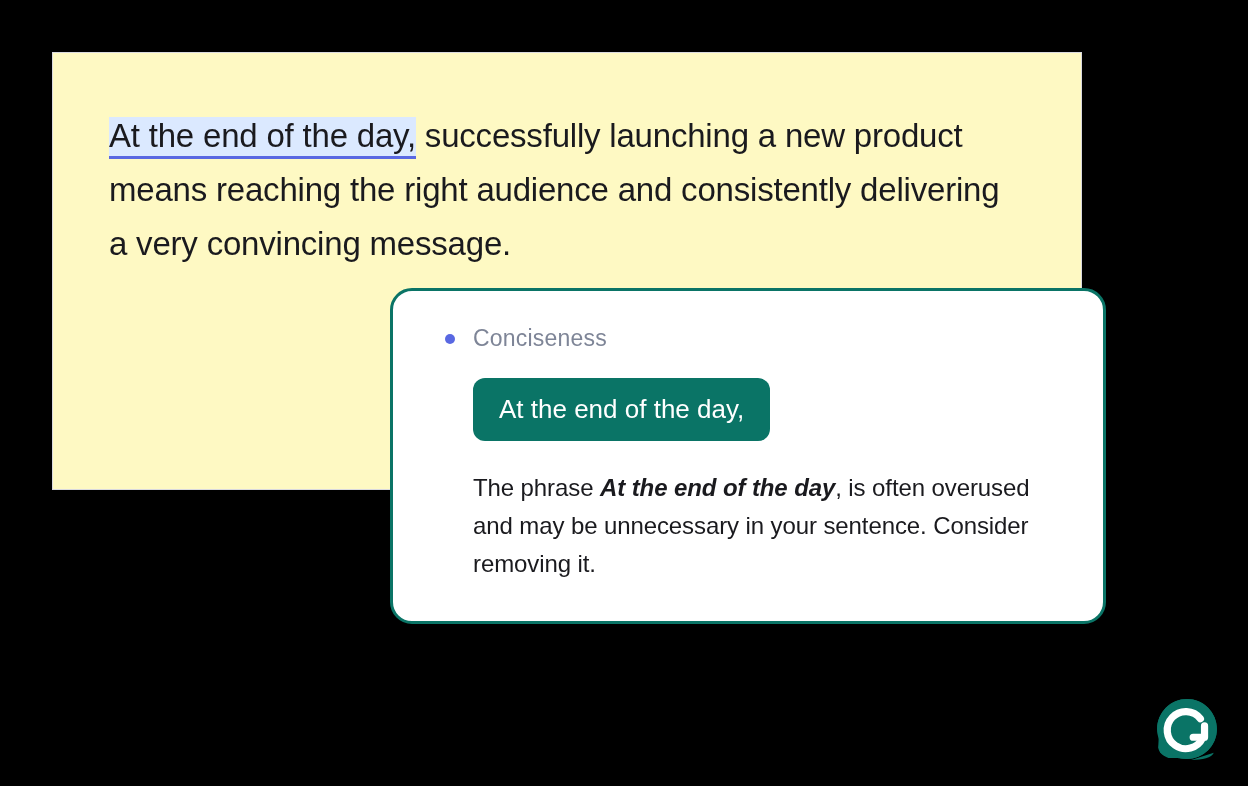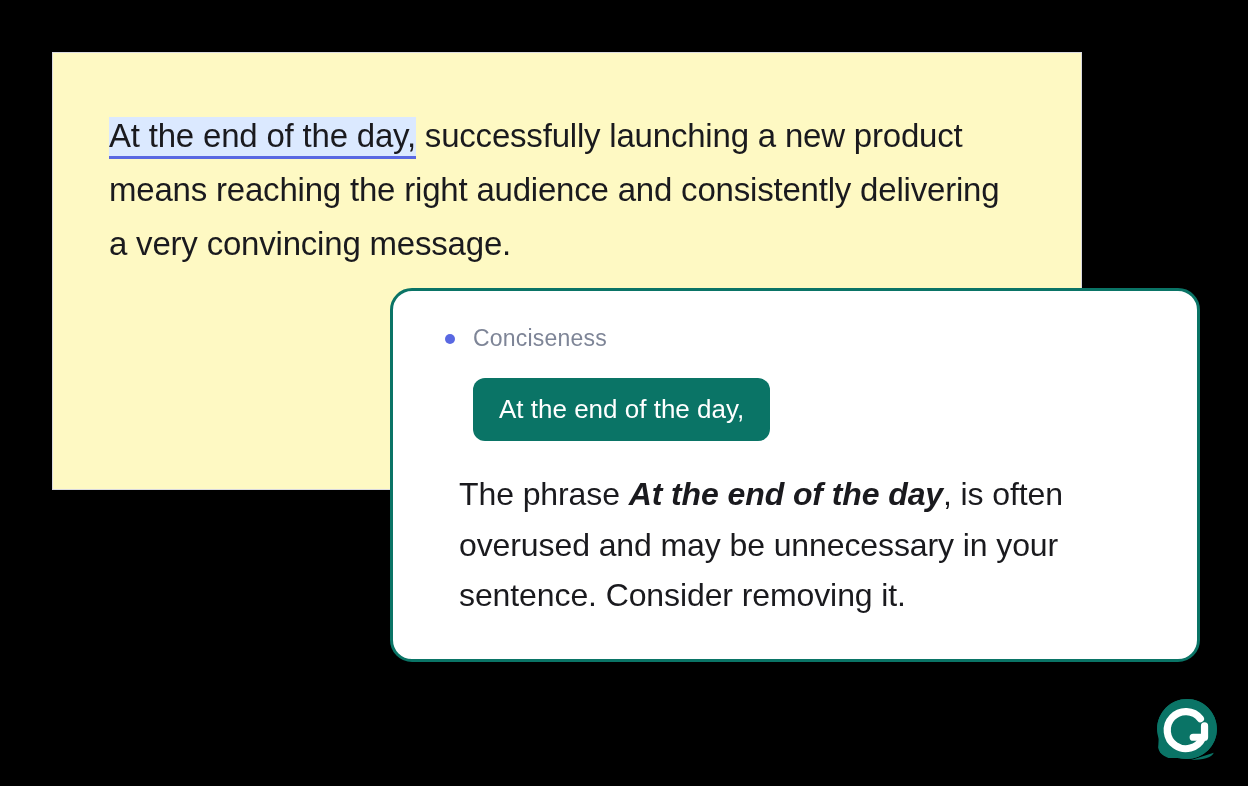--- a/index.html
+++ b/index.html
@@ -33,21 +33,21 @@
   .hl {
     background: #dbe9ff;
     border-bottom: 3px solid #5968e2;
     padding-bottom: 2px;
   }
 
   .suggestion-card {
     position: absolute;
     left: 390px;
     top: 288px;
-    width: 810px;
+    width: 716px;
     background: #fff;
     border: 3px solid #0a7466;
     border-radius: 22px;
     box-shadow: 8px 8px 0 rgba(0,0,0,0.55);
     padding: 34px 42px 38px 52px;
   }
 
   .sugg-header {
     display: flex;
     align-items: center;
@@ -74,24 +74,24 @@
     background: #0a7466;
     color: #fff;
     font-size: 26px;
     padding: 16px 26px;
     border-radius: 12px;
     margin-left: 28px;
     margin-bottom: 28px;
   }
 
   .sugg-desc {
-    font-size: 32px;
+    font-size: 24px;
     line-height: 1.58;
     color: #1a1a1e;
-    margin-left: 14px;
+    margin-left: 28px;
     letter-spacing: -0.1px;
   }
 
   .sugg-desc .bold-italic {
     font-weight: 700;
     font-style: italic;
   }
 
   .logo {
     position: absolute;

